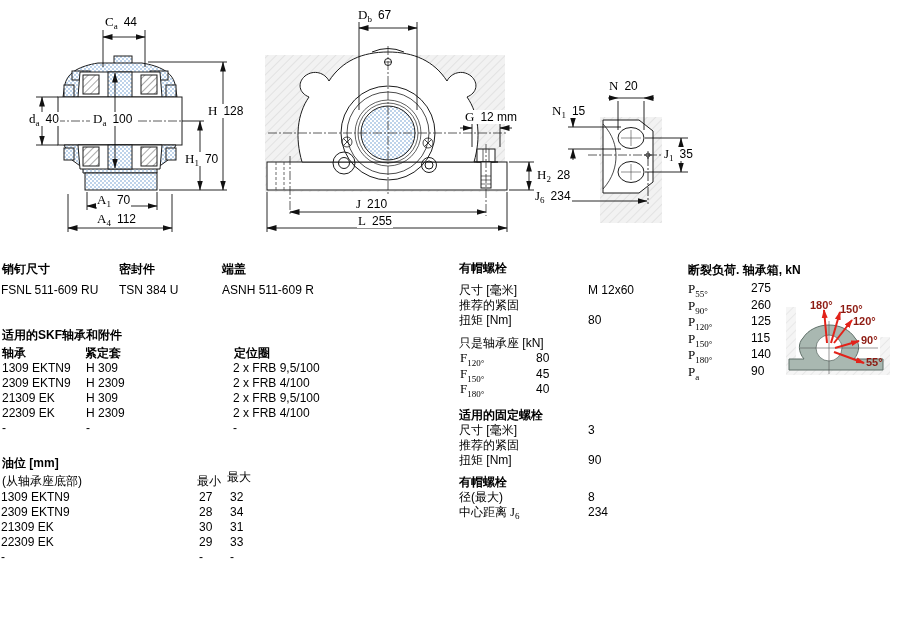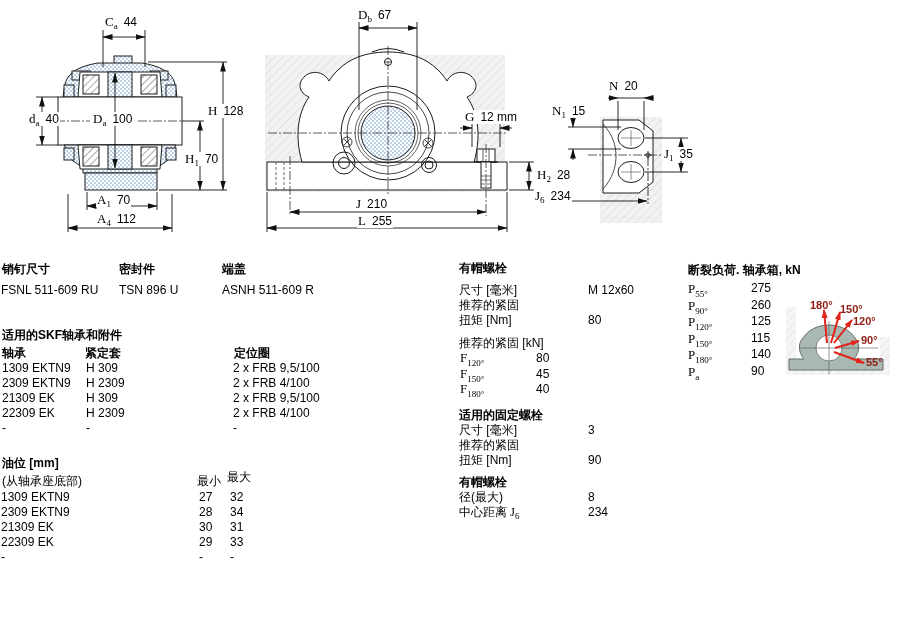--- a/index.html
+++ b/index.html
@@ -210,21 +210,21 @@
 
   <span class="dim" style="left:608px;top:79px"><span class="sym">N</span><span class="val">20</span></span>
   <span class="dim" style="left:551px;top:104px"><span class="sym">N</span><sub>1</sub><span class="val">15</span></span>
   <span class="dim" style="left:663px;top:147px"><span class="sym">J</span><sub>1</sub><span class="val">35</span></span>
   <span class="dim" style="left:534px;top:189px"><span class="sym">J</span><sub>6</sub><span class="val">234</span></span>
 
   <span class="txt b" style="left:2px;top:263px">销钉尺寸</span>
   <span class="txt b" style="left:119px;top:263px">密封件</span>
   <span class="txt b" style="left:222px;top:263px">端盖</span>
   <span class="txt" style="left:1px;top:284px">FSNL 511-609 RU</span>
-  <span class="txt" style="left:119px;top:284px">TSN 896 U</span>
+  <span class="txt" style="left:119px;top:284px">TSN 384 U</span>
   <span class="txt" style="left:222px;top:284px">ASNH 511-609 R</span>
 
   <span class="txt b" style="left:2px;top:329px">适用的SKF轴承和附件</span>
   <span class="txt b" style="left:2px;top:347px">轴承</span>
   <span class="txt b" style="left:85px;top:347px">紧定套</span>
   <span class="txt b" style="left:234px;top:347px">定位圈</span>
 
   <div>
     <span class="txt" style="left:2px;top:362px">1309 EKTN9</span>
     <span class="txt" style="left:86px;top:362px">H 309</span>
@@ -282,21 +282,21 @@
     <span class="txt" style="left:230px;top:551px">-</span>
   </div>
 
   <span class="txt b" style="left:459px;top:262px">有帽螺栓</span>
   <span class="txt" style="left:459px;top:284px">尺寸 [毫米]</span>
   <span class="txt" style="left:588px;top:284px">M 12x60</span>
   <span class="txt" style="left:459px;top:299px">推荐的紧固</span>
   <span class="txt" style="left:459px;top:314px">扭矩 [Nm]</span>
   <span class="txt" style="left:588px;top:314px">80</span>
 
-  <span class="txt" style="left:459px;top:337px">推荐的紧固 [kN]</span>
+  <span class="txt" style="left:459px;top:337px">只是轴承座 [kN]</span>
   <div class="frow" style="left:460px;top:351px"><span class="fsym">F</span><sub class="fsub">120°</sub></div>
   <span class="txt" style="left:536px;top:352px">80</span>
   <div class="frow" style="left:460px;top:367px"><span class="fsym">F</span><sub class="fsub">150°</sub></div>
   <span class="txt" style="left:536px;top:368px">45</span>
   <div class="frow" style="left:460px;top:382px"><span class="fsym">F</span><sub class="fsub">180°</sub></div>
   <span class="txt" style="left:536px;top:383px">40</span>
 
   <span class="txt b" style="left:459px;top:409px">适用的固定螺栓</span>
   <span class="txt" style="left:459px;top:424px">尺寸 [毫米]</span>
   <span class="txt" style="left:588px;top:424px">3</span>

